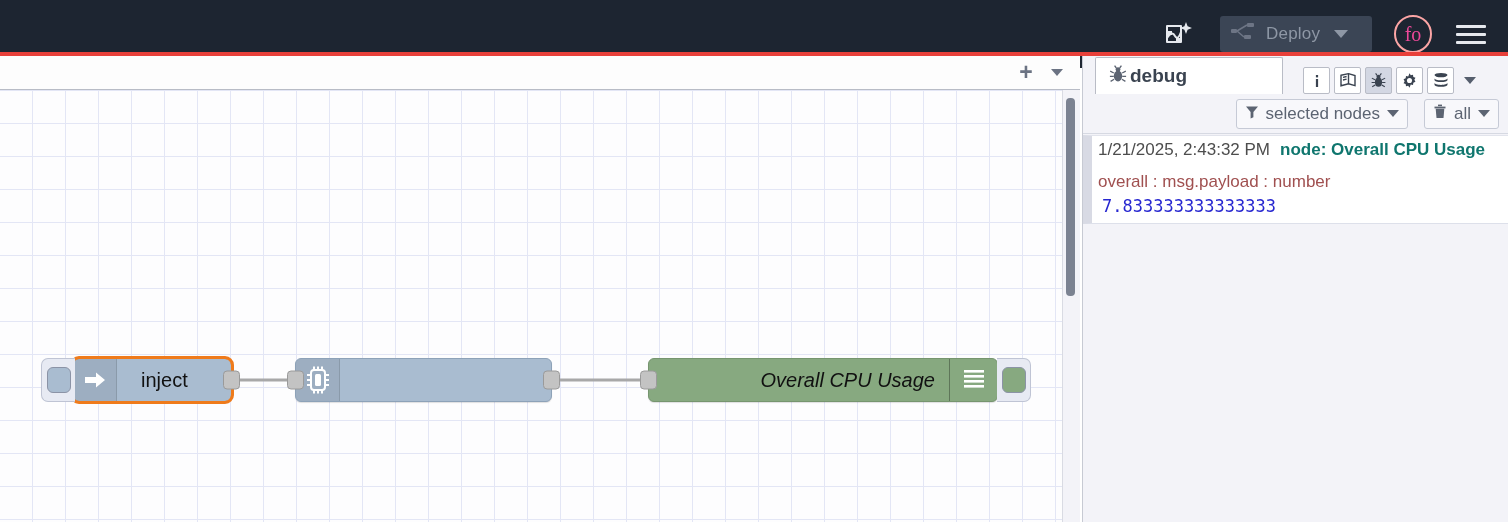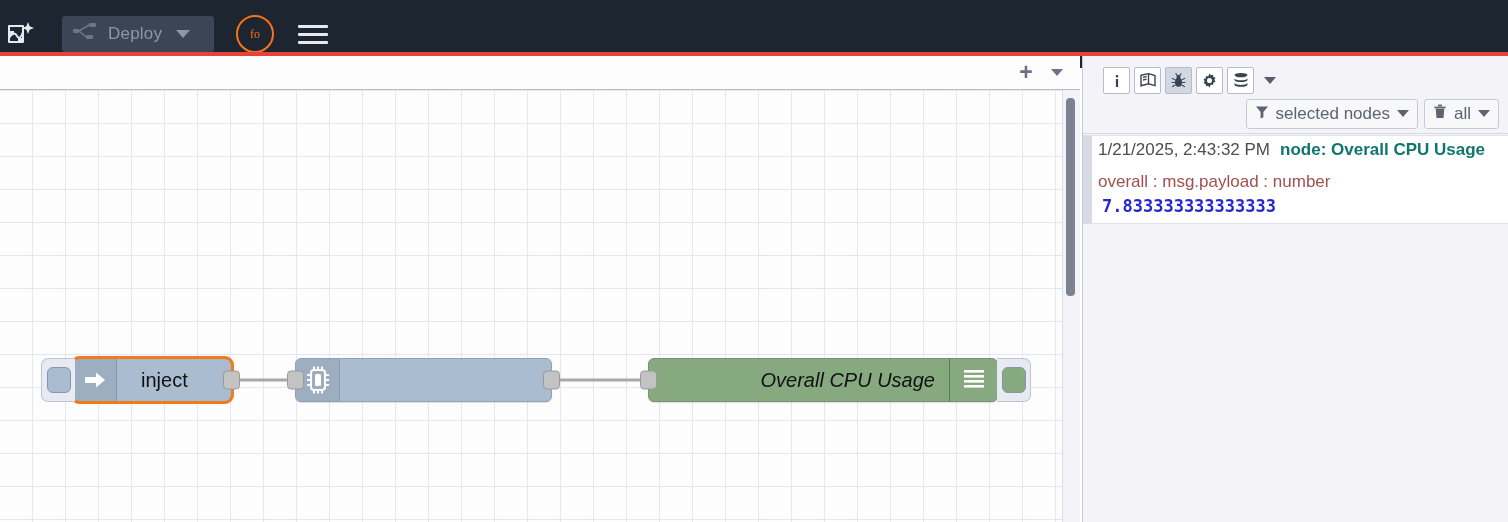--- a/index.html
+++ b/index.html
@@ -8,21 +8,21 @@
     overflow: hidden;
     font-family: "Liberation Sans", sans-serif;
     background: #fff;
   }
   .app { position: relative; width: 1508px; height: 522px; }
 
   
   .header {
     position: absolute; left: 0; top: 0; width: 1508px; height: 68px;
     background: #1d2531;
-    display: flex; align-items: center; 
+    display: flex; align-items: center; justify-content: flex-end;
   }
   .header-accent {
     position: absolute; left: 0; top: 52px; width: 1508px; height: 4px;
     background: #e8403a;
   }
   .hdr-btn {
     height: 34px; display: flex; align-items: center; justify-content: center;
     cursor: pointer;
   }
   .icon-flowgen { width: 40px; margin-right: 22px; }
@@ -35,23 +35,23 @@
     color: #8e97a5; font-size: 17px; padding: 0 14px 0 10px;
     letter-spacing: .2px;
   }
   .deploy-caret {
     width: 0; height: 0; border-left: 7px solid transparent;
     border-right: 7px solid transparent; border-top: 8px solid #8e97a5;
     margin-right: 8px;
   }
   .avatar {
     width: 38px; height: 38px; border-radius: 50%;
-    border: 2px solid #f97316; color: #f97316;
+    border: 2px solid #fca5a5; color: #ec4899;
     display: flex; align-items: center; justify-content: center;
-    font-size: 12px; margin-right: 24px; cursor: pointer;
+    font-size: 20px; margin-right: 24px; cursor: pointer;
     font-family: "Liberation Serif", serif;
   }
   .burger { width: 30px; margin-right: 22px; cursor: pointer; }
   .burger span {
     display: block; height: 3px; background: #e6e9ee;
     border-radius: 1px; margin: 5px 0;
   }
 
   
   .workspace {
@@ -186,21 +186,21 @@
     justify-content: center; cursor: pointer;
   }
   .sb-ticon-caret i {
     width: 0; height: 0; border-left: 6px solid transparent;
     border-right: 6px solid transparent; border-top: 7px solid #555e6d;
   }
   .sb-filterbar {
     position: absolute; left: 0; top: 38px; width: 426px; height: 40px;
     background: #f3f3f8; border-bottom: 1px solid #d6d9e2;
     display: flex; align-items: center; justify-content: flex-end;
-    padding-right: 10px; gap: 6px;
+    padding-right: 10px; gap: 16px;
   }
   .pill {
     height: 30px; border: 1px solid #c6cad6; background: #f8f8fb;
     border-radius: 3px; display: flex; align-items: center;
     padding: 0 8px; gap: 7px; cursor: pointer; color: #5c6472;
     font-size: 17px;
   }
   .pill i.caret {
     width: 0; height: 0; border-left: 6px solid transparent;
     border-right: 6px solid transparent; border-top: 7px solid #5c6472;
@@ -216,21 +216,21 @@
   }
   .dbg-head {
     display: flex; align-items: baseline; gap: 10px;
     font-size: 17px; white-space: nowrap;
   }
   .dbg-time { color: #4d4d4d; }
   .dbg-node { color: #0f766e; font-weight: bold; }
   .dbg-topic { color: #a05050; font-size: 17px; margin-top: 12px; }
   .dbg-value {
     color: #2727d0; font-family: "DejaVu Sans Mono", monospace;
-    font-size: 17px; margin-top: 4px; padding-left: 4px; font-weight: bold;
+    font-size: 17px; margin-top: 4px; padding-left: 4px;
   }
 </style>
 </head>
 <body>
 
 <div class="app">
 
   <div class="header">
 
     <div class="hdr-btn icon-flowgen">
@@ -344,20 +344,34 @@
     </div>
 
     <div class="scroll-gutter">
       <div class="scroll-thumb"></div>
     </div>
   </div>
 
   <div class="sidebar">
 
     <div class="sb-tabrow">
+      <div class="sb-tab">
+        <span>
+          <svg width="20" height="20" viewBox="0 0 20 20" fill="#5c6472">
+            <ellipse cx="10" cy="12" rx="4.2" ry="5.4"></ellipse>
+            <circle cx="10" cy="5.6" r="2.4"></circle>
+            <g stroke="#5c6472" stroke-width="1.3">
+              <path d="M5.8 9 L2.2 7.2 M5.8 12.4 L1.9 12.4 M6.1 15.2 L2.6 17.4"></path>
+              <path d="M14.2 9 L17.8 7.2 M14.2 12.4 L18.1 12.4 M13.9 15.2 L17.4 17.4"></path>
+              <path d="M8.3 4 L6.6 1.6 M11.7 4 L13.4 1.6"></path>
+            </g>
+          </svg>
+        </span>
+        <span class="sb-tab-label">debug</span>
+      </div>
 
       <div class="sb-toolicons">
         <div class="sb-ticon">
           <svg width="16" height="16" viewBox="0 0 16 16" fill="#3a4350">
             <rect x="6.9" y="6" width="2.2" height="8"></rect>
             <rect x="6.9" y="2" width="2.2" height="2.4"></rect>
           </svg>
         </div>
         <div class="sb-ticon">
           <svg width="18" height="17" viewBox="0 0 18 17" fill="none" stroke="#3a4350" stroke-width="1.4">

